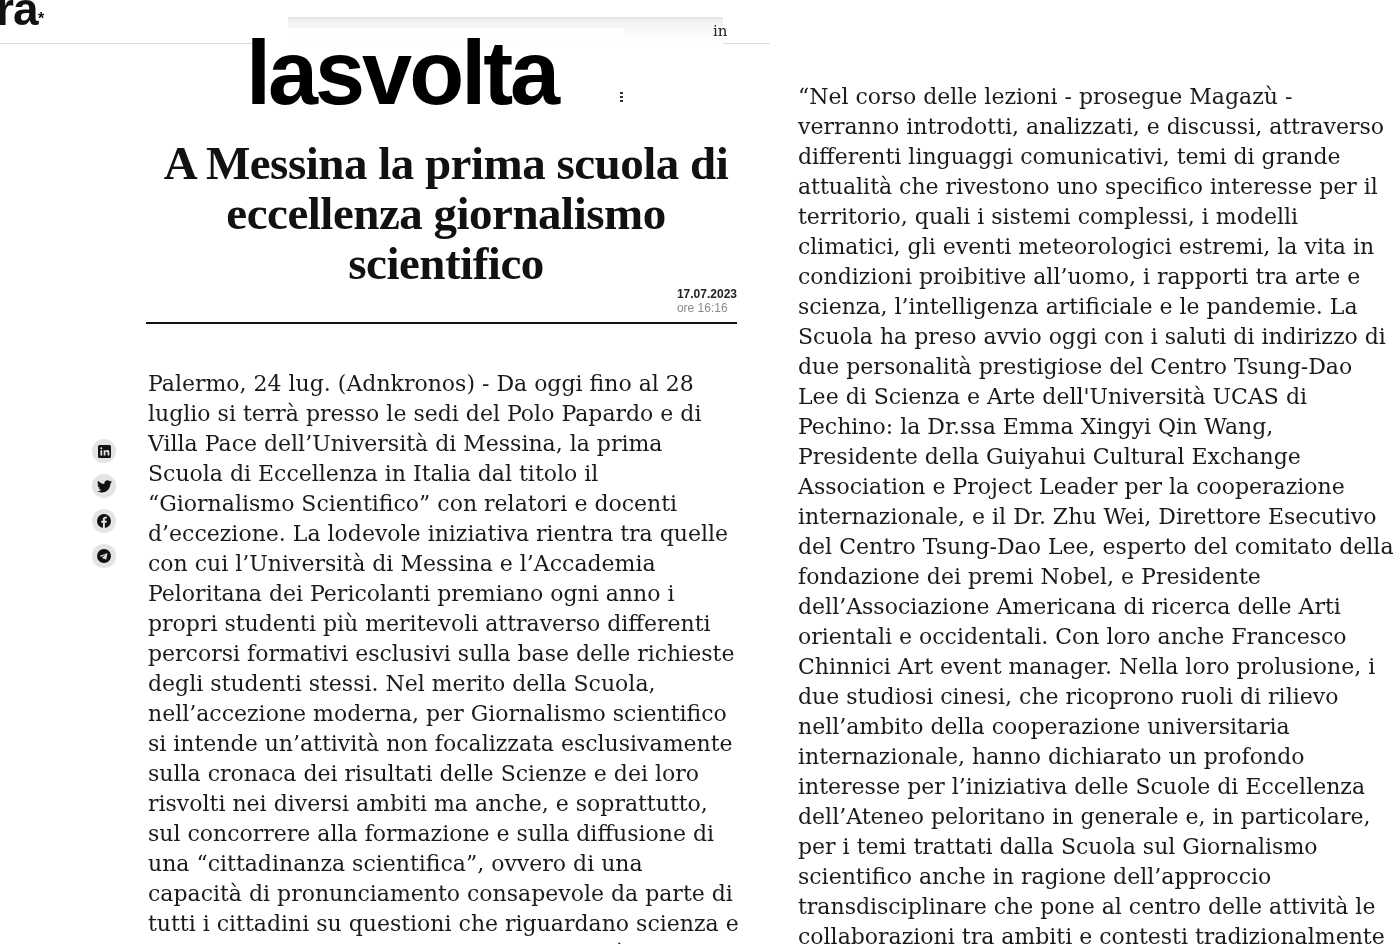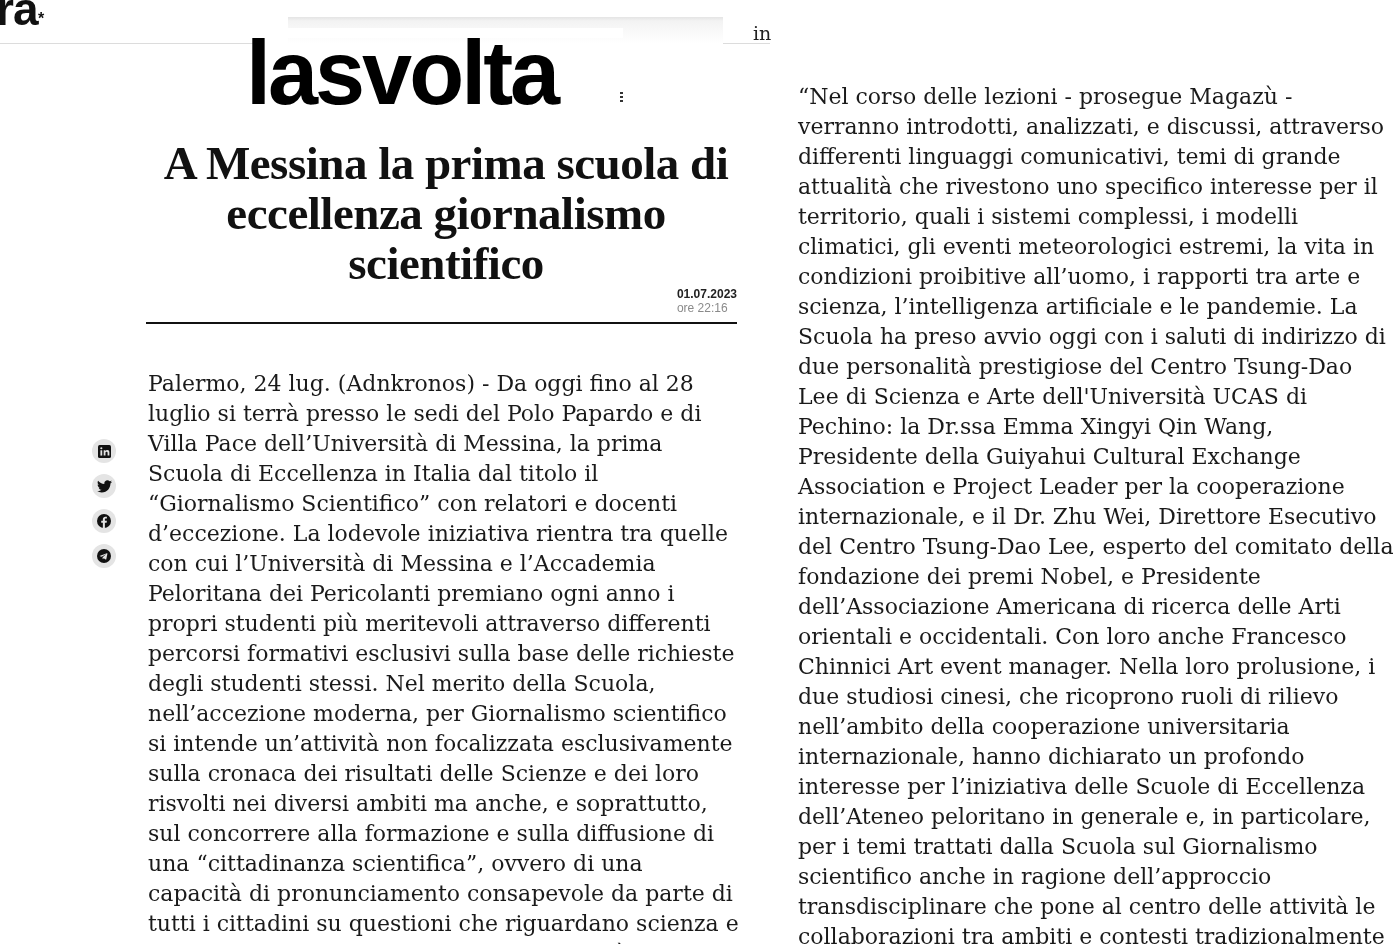--- a/index.html
+++ b/index.html
@@ -59,24 +59,24 @@
     .top-rule-right {
       position: absolute;
       left: 723px;
       top: 43px;
       width: 47px;
       height: 1px;
       background: #dcdcdc;
     }
     .in-label {
       position: absolute;
-      left: 753px;
+      left: 713px;
       top: 22px;
       font-family: "DejaVu Serif", serif;
-      font-size: 19px;
+      font-size: 15px;
       color: #222;
     }
     .logo {
       position: absolute;
       left: 246px;
       top: 28px;
       font-family: "Liberation Sans", sans-serif;
       font-weight: 700;
       font-size: 90px;
       letter-spacing: -3px;
@@ -182,22 +182,22 @@
 <div class="header-strip-inner"></div>
 <div class="top-rule-right"></div>
 <div class="in-label">in</div>
 
 <div class="logo">lasvolta</div>
 <div class="logo-dot"></div>
 
 <h1 class="headline">A Messina la prima scuola di eccellenza giornalismo scientifico</h1>
 
 <div class="meta">
-  <span class="meta-date">01.07.2023</span>
-  <span class="meta-time">ore 22:16</span>
+  <span class="meta-date">17.07.2023</span>
+  <span class="meta-time">ore 16:16</span>
 </div>
 <div class="headline-rule"></div>
 
 <div class="share-rail">
   <div class="share-btn">
     <svg width="13" height="13" viewBox="0 0 16 16">
       <rect x="0" y="0" width="16" height="16" rx="2" fill="#111"></rect>
       <rect x="3" y="6.5" width="2.2" height="6.5" fill="#e4e4e4"></rect>
       <circle cx="4.1" cy="4" r="1.3" fill="#e4e4e4"></circle>
       <path d="M7 6.5h2.1v1c.5-.8 1.3-1.2 2.3-1.2 1.7 0 2.6 1 2.6 3V13h-2.2V9.6c0-.9-.4-1.4-1.2-1.4-.8 0-1.4.6-1.4 1.5V13H7z" fill="#e4e4e4"></path>

